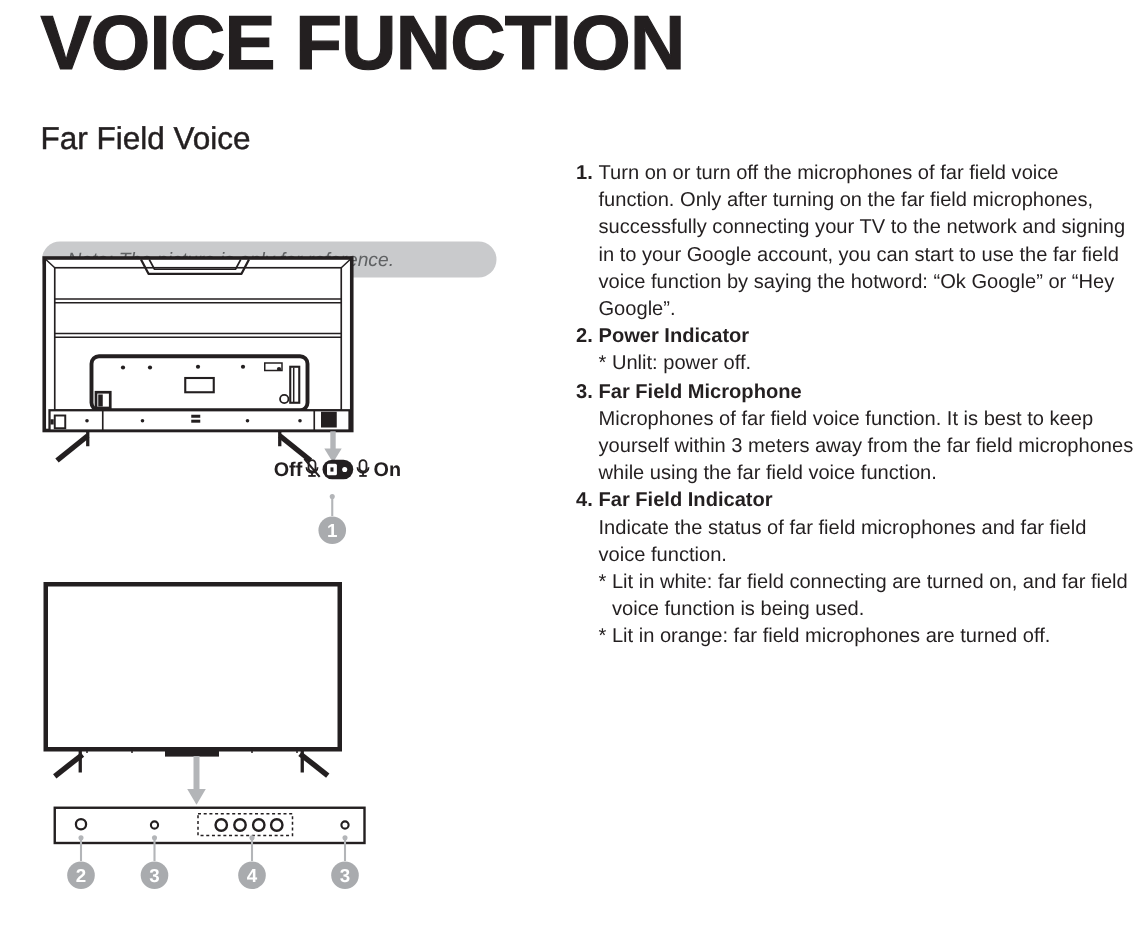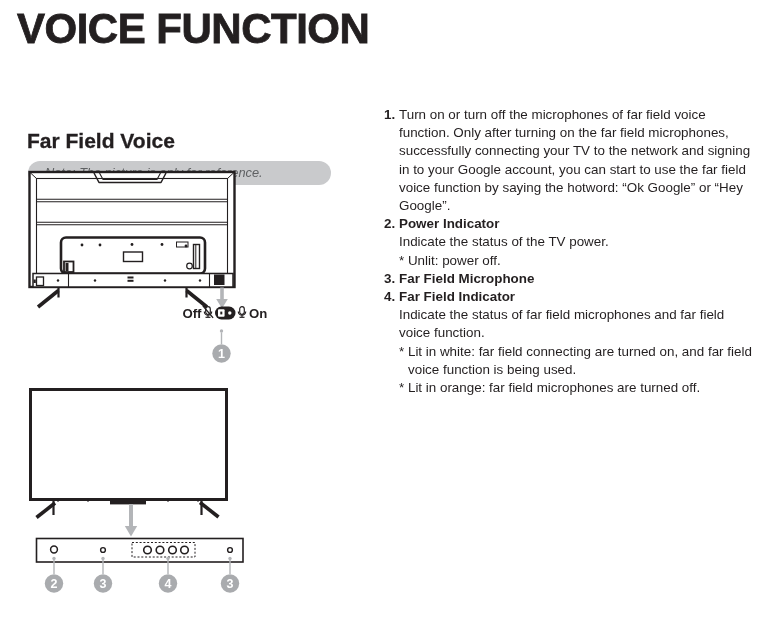--- a/index.html
+++ b/index.html
@@ -6,27 +6,27 @@
     --ink:#231f20; --callout-gray:#a9abae; --arrow-gray:#b3b5b8;
     --note-bg:#c9cacc; --note-text:#5f6163;
   }
   *{margin:0;padding:0;box-sizing:border-box;}
   html,body{width:765px;height:625px;}
   body{
     position:relative;background:#fff;overflow:hidden;
     font-family:"Liberation Sans",sans-serif;color:var(--ink);
   }
   .page-title{
-    position:absolute;left:17px;top:8px;font-size:42px;line-height:42px;
+    position:absolute;left:27px;top:8px;font-size:51px;line-height:42px;
     font-weight:800;letter-spacing:-0.5px;-webkit-text-stroke:0.8px var(--ink);
     white-space:nowrap;
   }
   .section-title{
     position:absolute;left:27px;top:81px;font-size:21px;line-height:24px;
-    font-weight:700;-webkit-text-stroke:0.3px var(--ink);white-space:nowrap;margin-top:48px;
+    font-weight:400;-webkit-text-stroke:0.3px var(--ink);white-space:nowrap;
   }
   .note-bar{
     position:absolute;left:28px;top:117px;width:303px;height:24px;
     background:var(--note-bg);border-radius:12px;color:var(--note-text);
     font-style:italic;font-size:12.8px;line-height:24px;padding-left:17px;
     white-space:nowrap;
     margin-top:44px;
   }
   .diagram-svg{position:absolute;left:0;top:150px;width:380px;height:470px;}
   .s{stroke:var(--ink);fill:none;}
@@ -205,28 +205,28 @@
     <div>
       <span class="num">1.</span>
     </div>
     <div>Turn on or turn off the microphones of far field voice function. Only after turning on the far field microphones, successfully connecting your TV to the network and signing in to your Google account, you can start to use the far field voice function by saying the hotword: “Ok Google” or “Hey Google”.</div>
   </div>
 
   <div class="item">
     <div>
       <span class="num">2.</span><span class="ititle">Power Indicator</span>
     </div>
-    <div>Indicate the status of the TV power.</div>
     <div class="bullet">* Unlit: power off.</div>
   </div>
 
   <div class="item">
     <div>
       <span class="num">3.</span><span class="ititle">Far Field Microphone</span>
     </div>
+    <div>Microphones of far field voice function. It is best to keep yourself within 3 meters away from the far field microphones while using the far field voice function.</div>
   </div>
 
   <div class="item">
     <div>
       <span class="num">4.</span><span class="ititle">Far Field Indicator</span>
     </div>
     <div>Indicate the status of far field microphones and far field voice function.</div>
     <div class="bullet">* Lit in white: far field connecting are turned on, and far field voice function is being used.</div>
     <div class="bullet">* Lit in orange: far field microphones are turned off.</div>
   </div>

